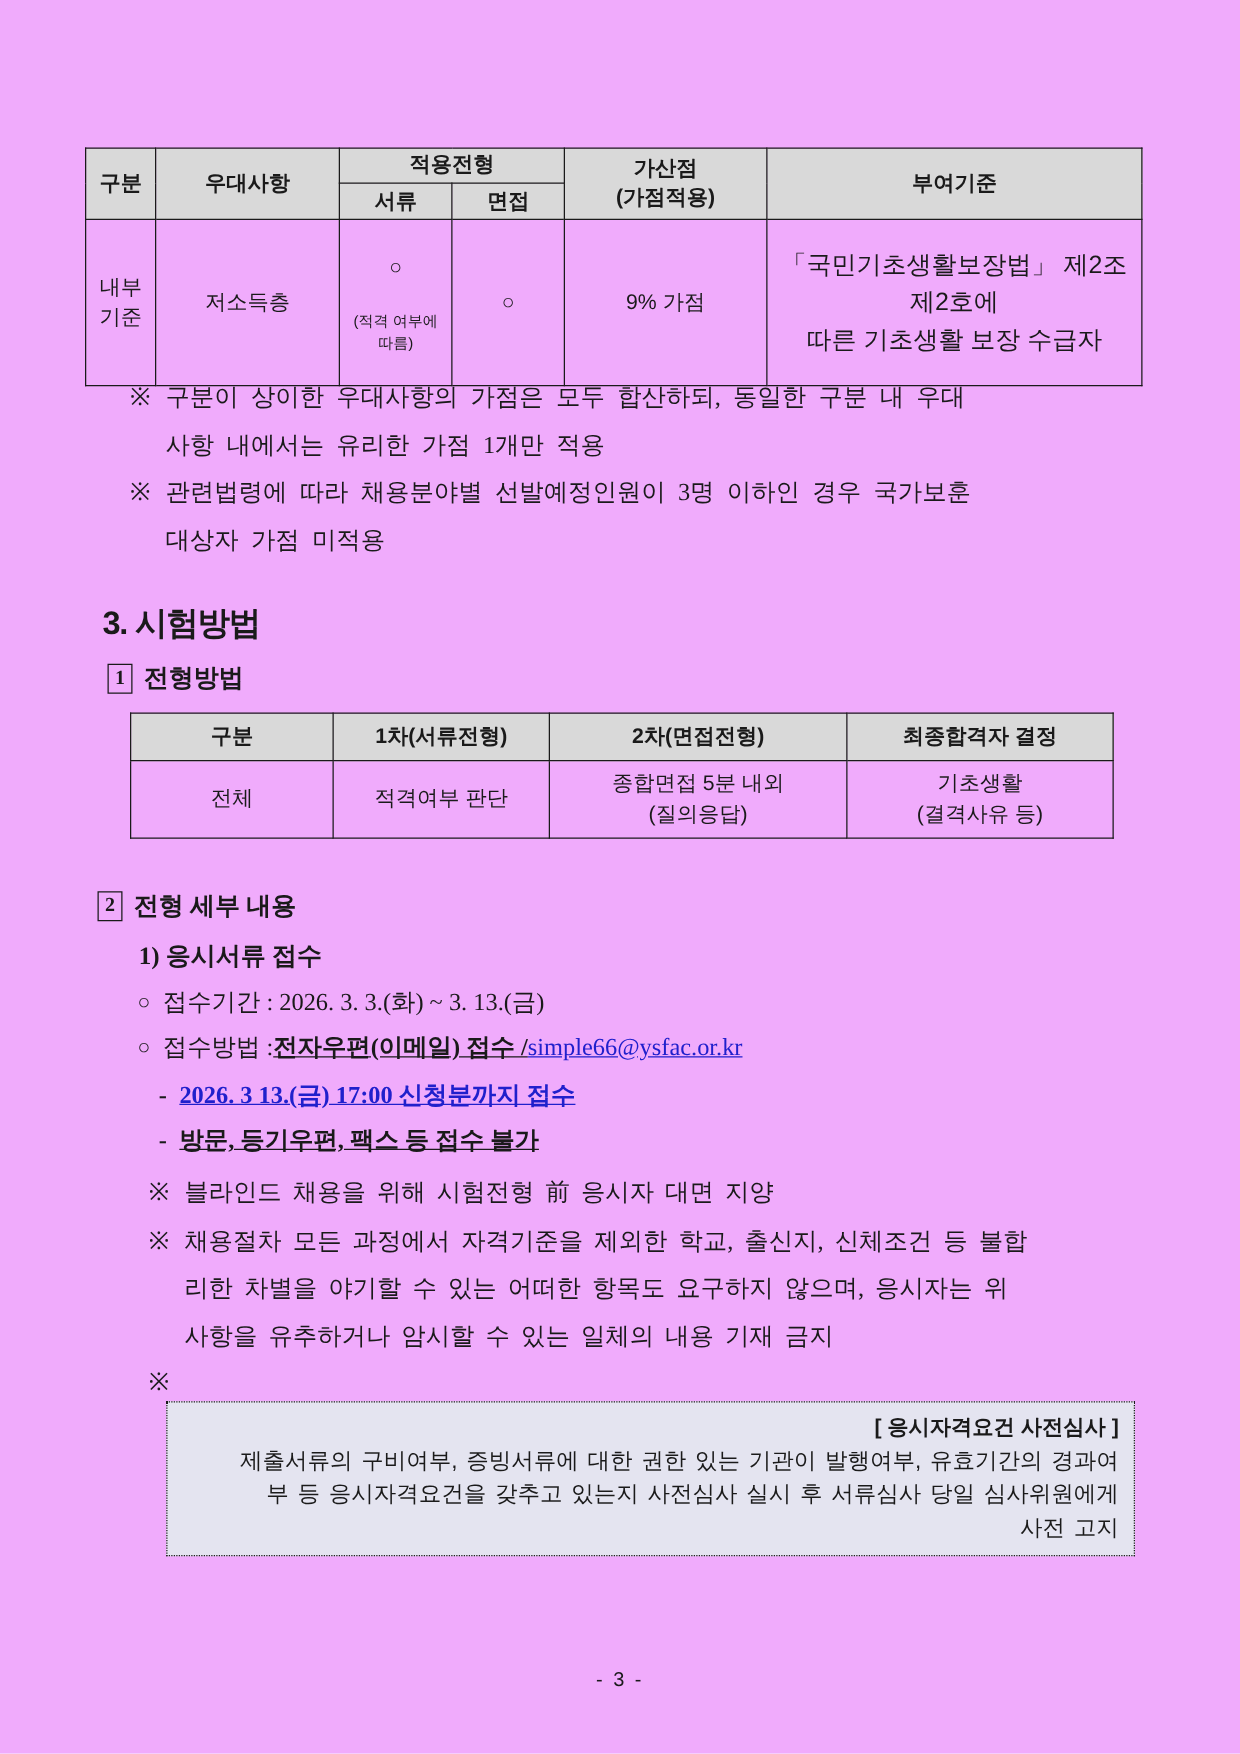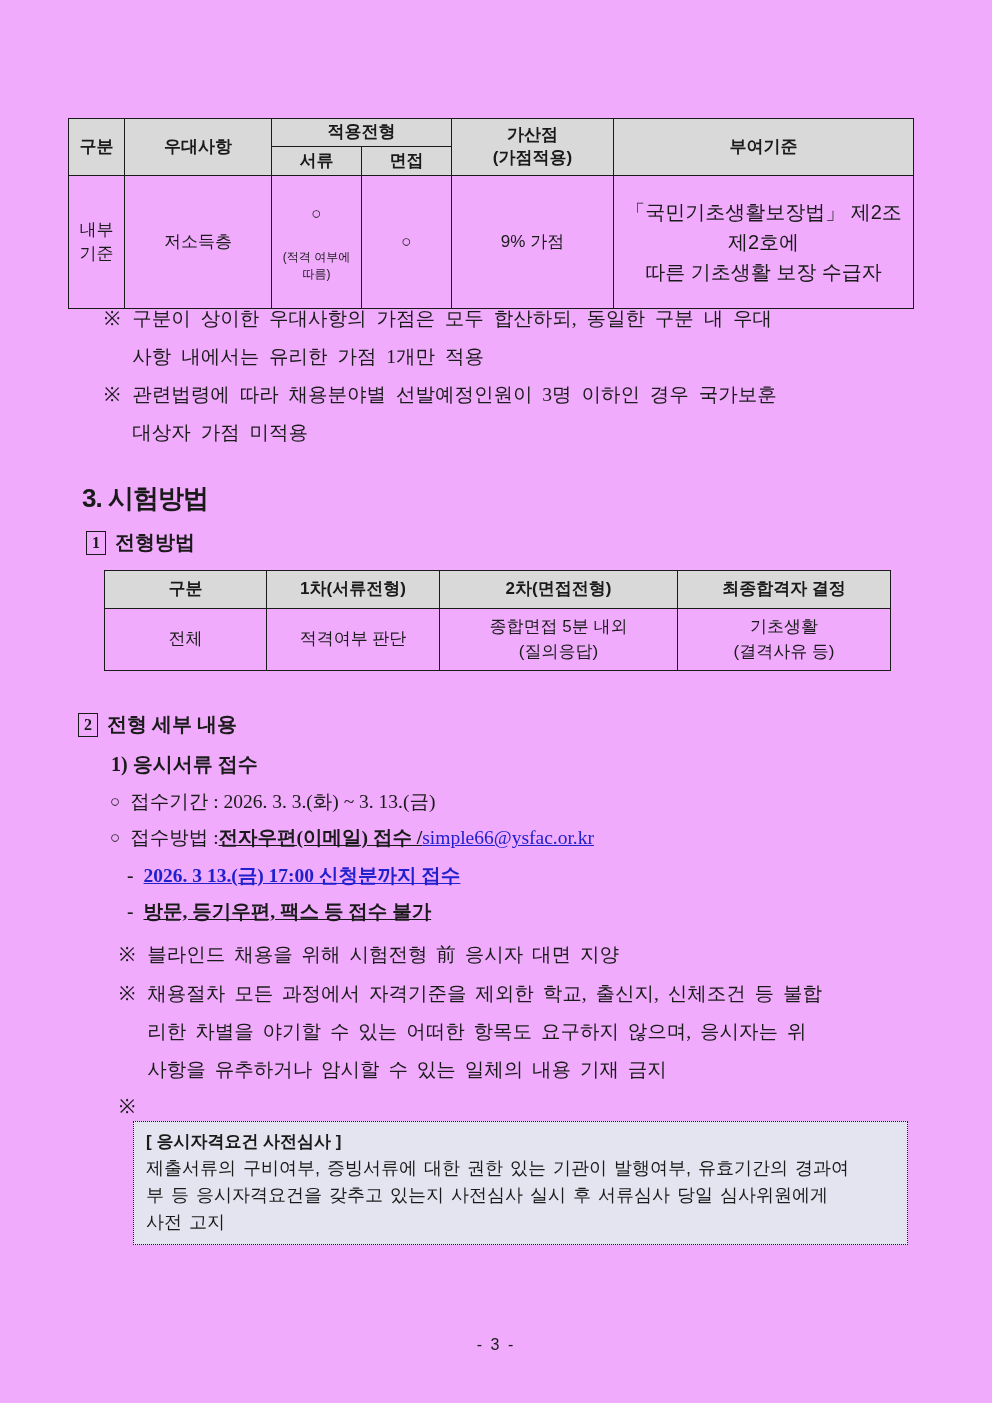--- a/index.html
+++ b/index.html
@@ -83,20 +83,21 @@
   #subnote3{top:1088px;}
 
   
   #prescreen-box{
     position:absolute;left:133px;top:1121px;width:775px;
     box-sizing:border-box;
     background:#e4e4f0;
     border:1.5px dotted #1a1a1a;
     padding:7px 12px 8px 12px;
     font-family:"Liberation Sans","DejaVu Sans",sans-serif;
+    text-align:right;
   }
   #prescreen-box .box-title{font-weight:bold;font-size:17px;line-height:26px;}
   #prescreen-box .box-body{font-size:18px;line-height:27px;white-space:pre-line;word-spacing:2px;}
 
   
   #page-number{
     position:absolute;left:0;top:1336px;width:100%;
     text-align:center;font-size:16px;letter-spacing:2px;
     font-family:"Liberation Sans","DejaVu Sans",sans-serif;
   }

